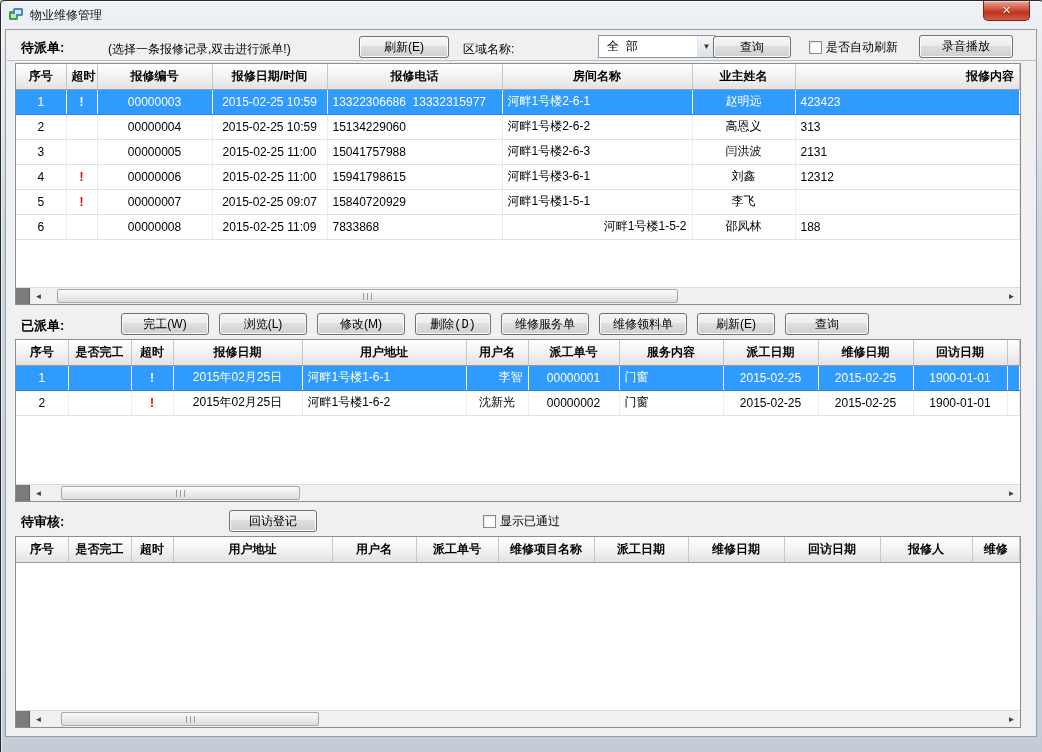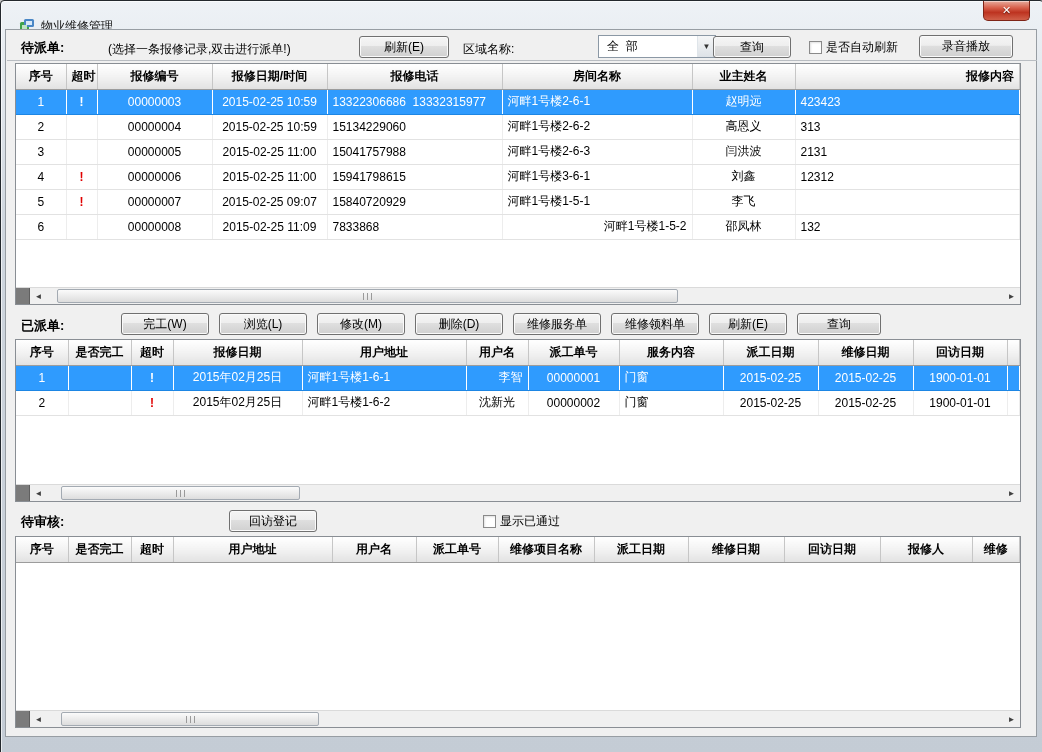--- a/index.html
+++ b/index.html
@@ -1,17 +1,17 @@
 <!DOCTYPE html>
 <html><head>
 <meta charset="utf-8">
 <style>
   html,body{margin:0;padding:0;background:#c8c8c8;font-family:"Liberation Sans","DejaVu Sans",sans-serif;font-size:12px;color:#000;}
   .window{position:relative;width:1042px;height:752px;background:linear-gradient(#eef2f6,#cfd6de 30%,#c4ccd5);border:1px solid #23282d;border-radius:4px 4px 2px 2px;box-shadow:inset 0 0 0 1px rgba(255,255,255,.65);overflow:hidden;}
-  .titlebar{position:absolute;left:0;top:0;right:0;height:28px;display:flex;align-items:center;padding-left:18px;gap:6px;margin-top:11px;}
+  .titlebar{position:absolute;left:0;top:0;right:0;height:28px;display:flex;align-items:center;padding-left:7px;gap:6px;}
   .title{font-size:12px;color:#111;}
   .close-btn{position:absolute;top:0;right:13px;width:45px;height:19px;border:1px solid #7e2417;border-top:none;border-radius:0 0 5px 5px;background:linear-gradient(#e6ab9d,#d8614d 35%,#bd3320 60%,#d0604a);color:#fff;font-weight:bold;font-size:11px;display:flex;align-items:center;justify-content:center;box-shadow:inset 0 1px 0 rgba(255,255,255,.45);cursor:default;text-shadow:0 1px 1px rgba(0,0,0,.5);}
   .client{position:absolute;left:4px;top:28px;width:1032px;height:708px;background:#f0f0f0;border:1px solid #979da3;box-sizing:border-box;}
   .abs{position:absolute;}
   .divider{position:absolute;left:6px;right:6px;top:59px;height:1px;background:#b9bdc2;}
   .sec-label{font-weight:bold;font-size:13px;color:#000;}
   .hint{font-size:12px;color:#000;}
   .btn{height:22px;padding:0 10px;font-size:12px;color:#000;background:linear-gradient(#f5f5f5,#eeeeee 45%,#dfdfdf 46%,#d0d0d0);border:1px solid #707070;border-radius:3px;box-shadow:inset 0 0 0 1px #fafafa;display:inline-flex;align-items:center;justify-content:center;box-sizing:border-box;cursor:default;white-space:nowrap;}
   .combo{display:flex;align-items:center;background:#fff;border:1px solid #8b98a5;height:23px;box-sizing:border-box;margin-left:44px;}
   .combo-text{flex:1;padding-left:8px;white-space:pre;}
@@ -147,21 +147,21 @@
               <td style="text-align: left;"></td>
             </tr>
             <tr>
               <td style="text-align: center;">6</td>
               <td style="text-align: center;"></td>
               <td style="text-align: center;">00000008</td>
               <td style="text-align: center;">2015-02-25 11:09</td>
               <td style="text-align: left;">7833868</td>
               <td style="text-align: right;">河畔1号楼1-5-2</td>
               <td style="text-align: center;">邵凤林</td>
-              <td style="text-align: left;">132</td>
+              <td style="text-align: left;">188</td>
             </tr>
           </tbody>
         </table>
       </div>
     <div class="hscroll">
       <div class="sb-corner"></div>
       <div class="sb-btn">◄</div>
       <div class="sb-track">
         <div class="sb-thumb" style="left:1%;width:65%;">
             <span class="sb-grip"></span>
@@ -169,21 +169,21 @@
       </div>
       <div class="sb-btn">►</div>
     </div>
   </div>
 
   <span class="abs sec-label" style="left:20px;top:316px;">已派单:</span>
   <div class="btn-row" style="left:120px;top:312px;" id="dispatched-buttons">
       <button class="btn" style="width: 88px;">完工(W)</button>
       <button class="btn" style="width: 88px;">浏览(L)</button>
       <button class="btn" style="width: 88px;">修改(M)</button>
-      <button class="btn" style="width: 88px;">删除(D)</button>
+      <button class="btn" style="width: 76px; font-family: Liberation Mono, monospace;">删除(D)</button>
       <button class="btn" style="width: 88px;">维修服务单</button>
       <button class="btn" style="width: 88px;">维修领料单</button>
       <button class="btn" style="width: 78px;">刷新(E)</button>
       <button class="btn" style="width: 84px;">查询</button>
     </div>
 
   <div class="panel" style="left:14px;top:338px;width:1006px;height:163px;">
     <div class="grid-host" id="grid-dispatched">
         <table class="grid">
           <colgroup>

